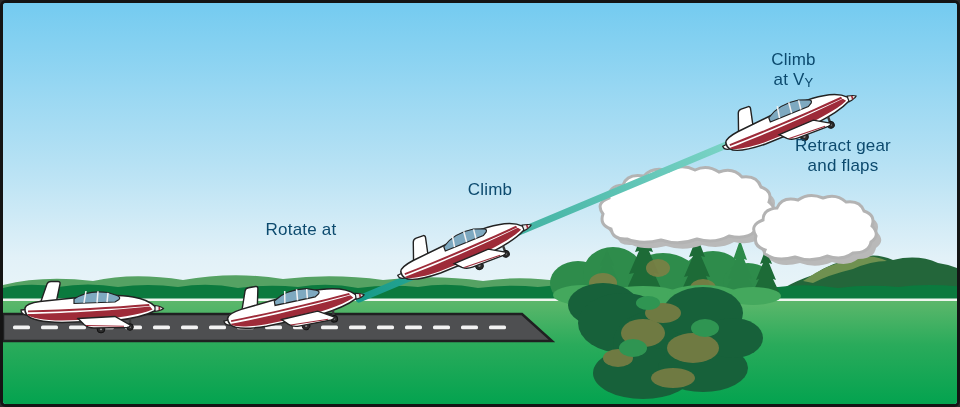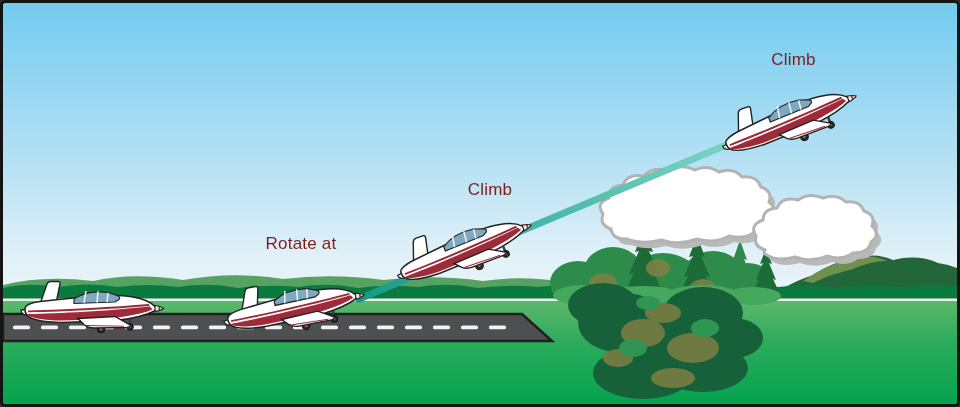--- a/index.html
+++ b/index.html
@@ -10,21 +10,21 @@
     border:3px solid #141414;
     border-radius:6px;
     overflow:hidden;
     font-family:"Liberation Sans", sans-serif;
     background:#7ad0f2;
   }
   .scene svg{position:absolute;left:0;top:0;}
   .label{
     position:absolute;
     text-align:center;
-    color:#7f1d1d;
+    color:#0c4a6e;
     font-size:17px;
     line-height:20px;
     letter-spacing:.2px;
     white-space:nowrap;
   }
   .label sub{font-size:13px;line-height:0;vertical-align:-0.15em;}
 </style>
 </head>
 <body>
 
@@ -173,26 +173,31 @@
     </g>
 
     <line x1="356" y1="296" x2="752" y2="130" stroke="url(#lineGrad)" stroke-width="7" stroke-linecap="round"></line>
 
     <use href="#plane" transform="translate(15,278)"></use>
     <use href="#plane" transform="translate(213,290) rotate(-10)"></use>
     <use href="#plane" transform="translate(382,246) rotate(-20)"></use>
     <use href="#plane" transform="translate(707,117) rotate(-20)"></use>
   </svg>
 
-  <div class="label" style="left:203px;top:231px;width:190px;">
+  <div class="label" style="left:203px;top:217px;width:190px;">
     <div><span>Rotate at</span></div>
   </div>
 
   <div class="label" style="left:442px;top:177px;width:90px;">
     <div><span>Climb</span></div>
   </div>
 
   <div class="label" style="left:748px;top:47px;width:85px;">
     <div><span>Climb</span></div>
-  </div>
-
+    <div><span>at V</span><sub>Y</sub></div>
+  </div>
+
+  <div class="label" style="left:770px;top:133px;width:140px;">
+    <div><span>Retract gear</span></div>
+    <div><span>and flaps</span></div>
+  </div>
 
 </div>
 
 </body></html>

